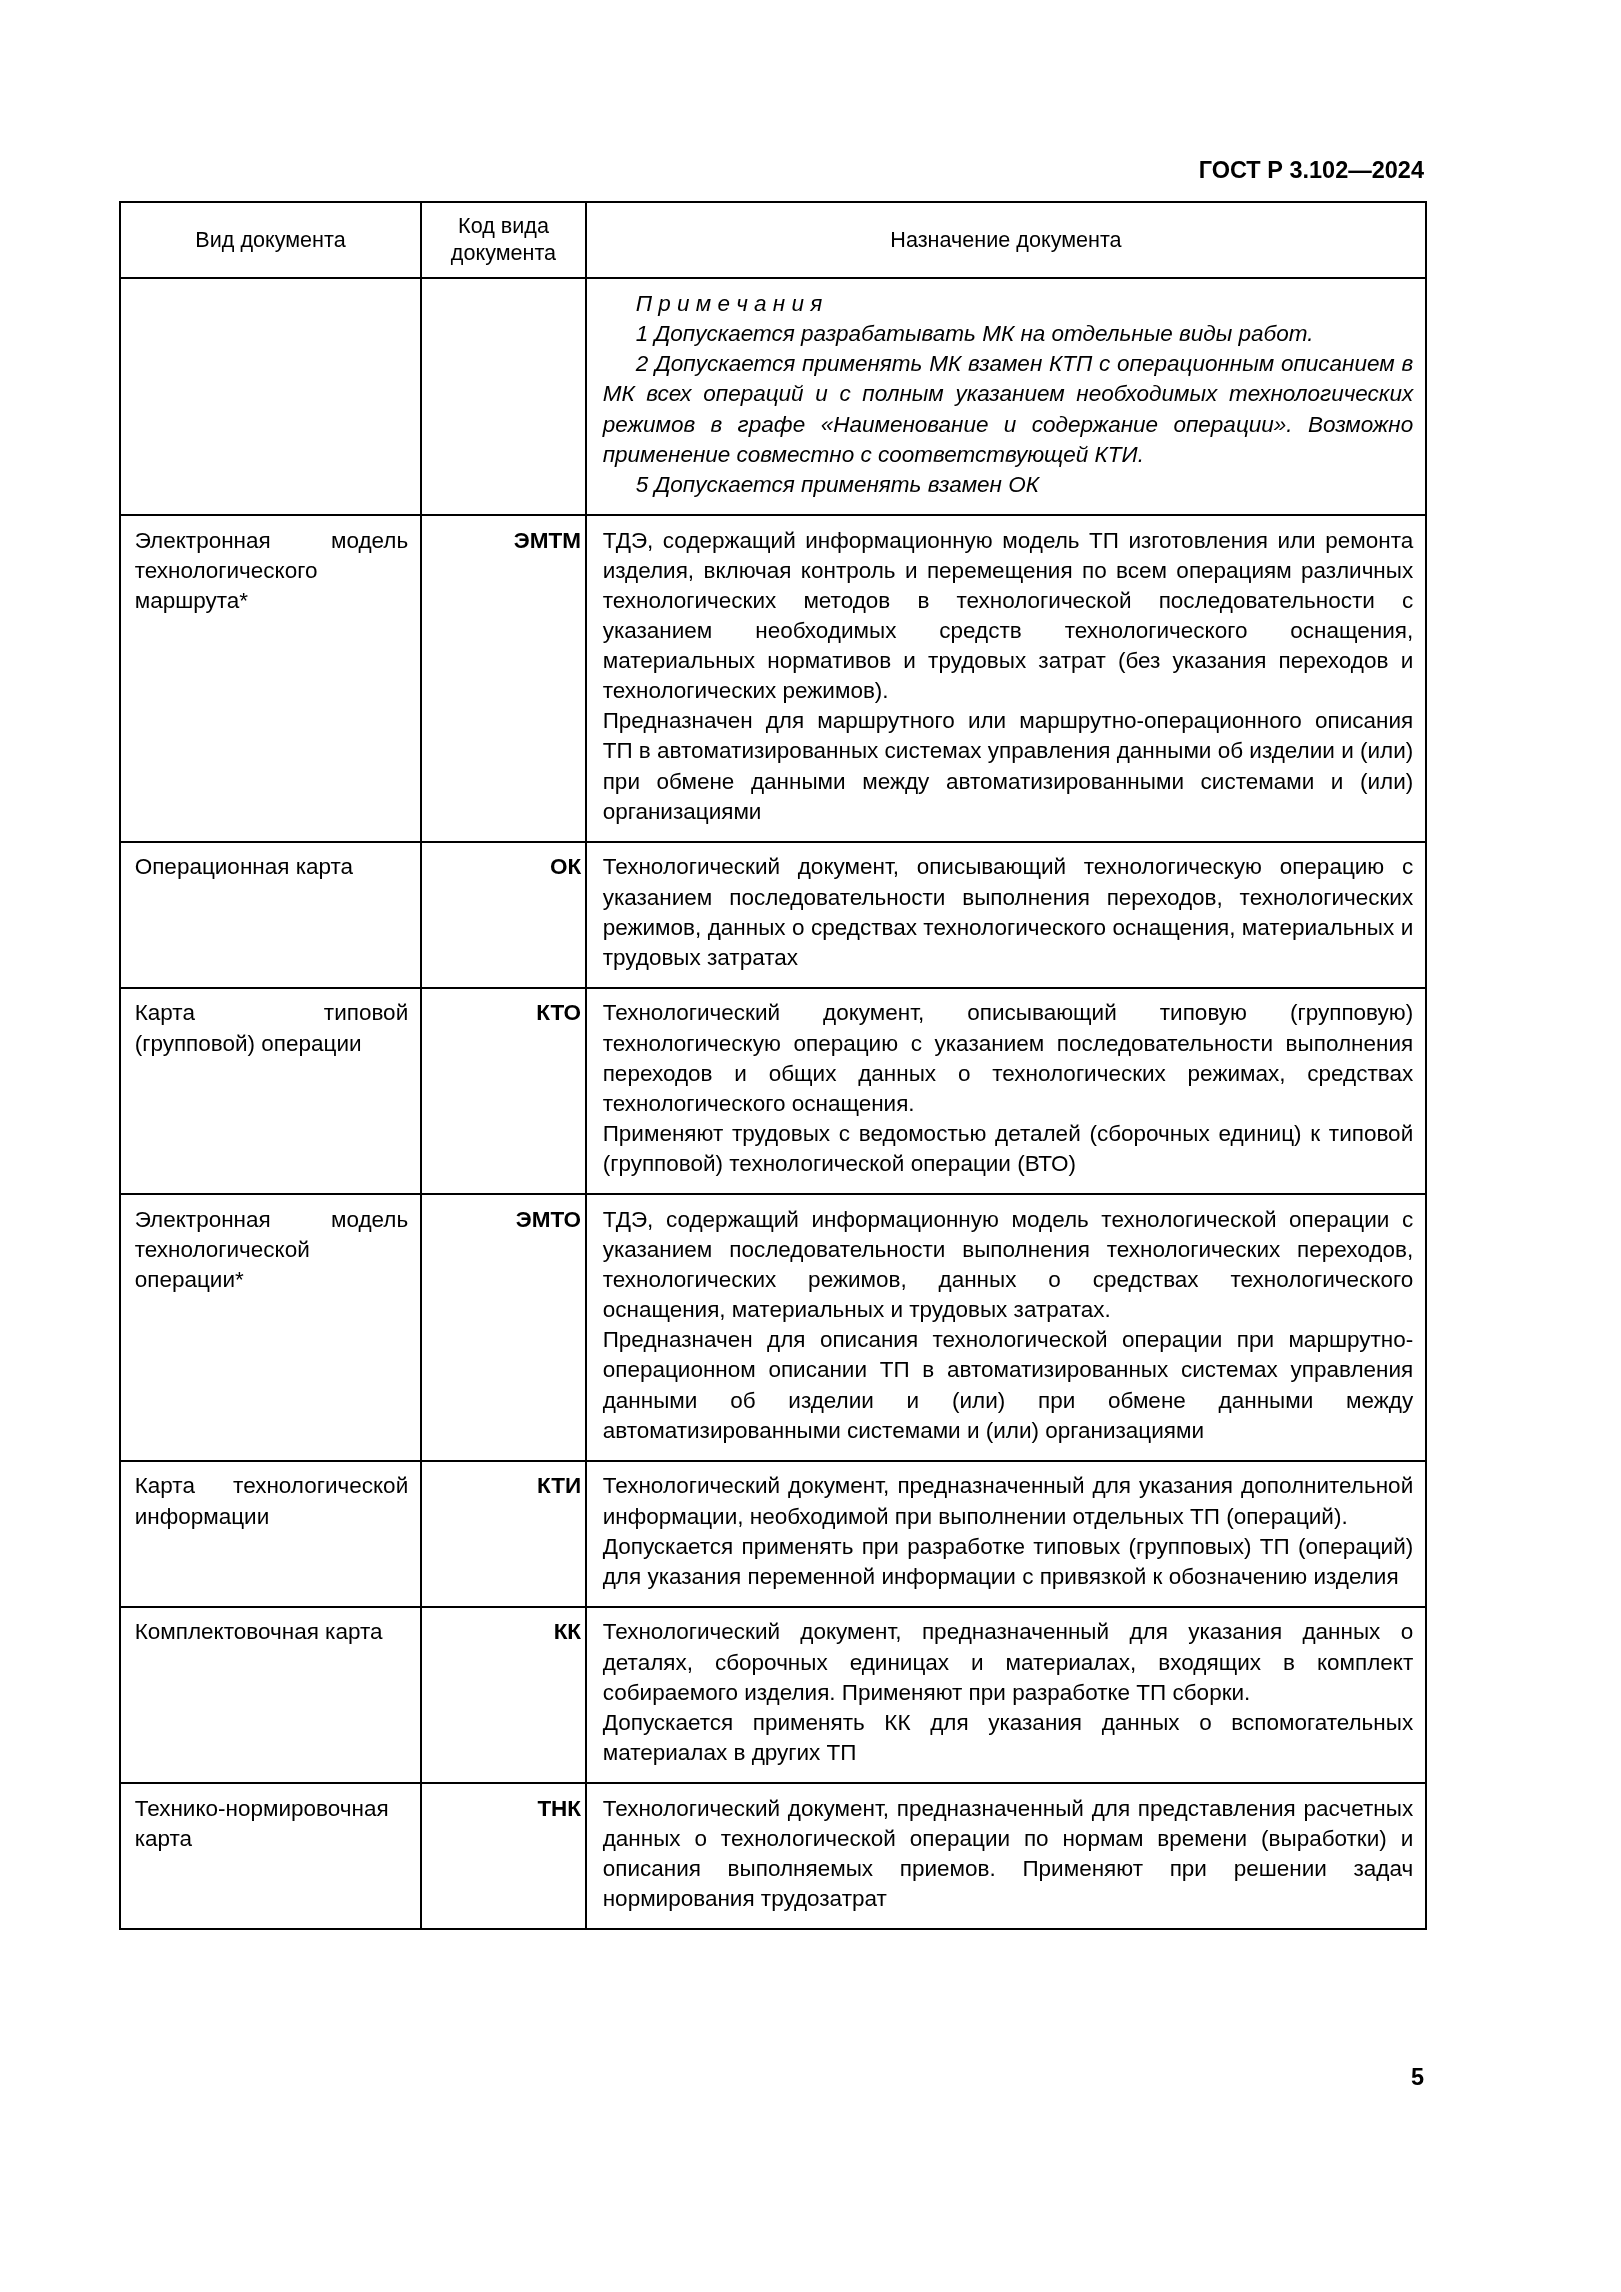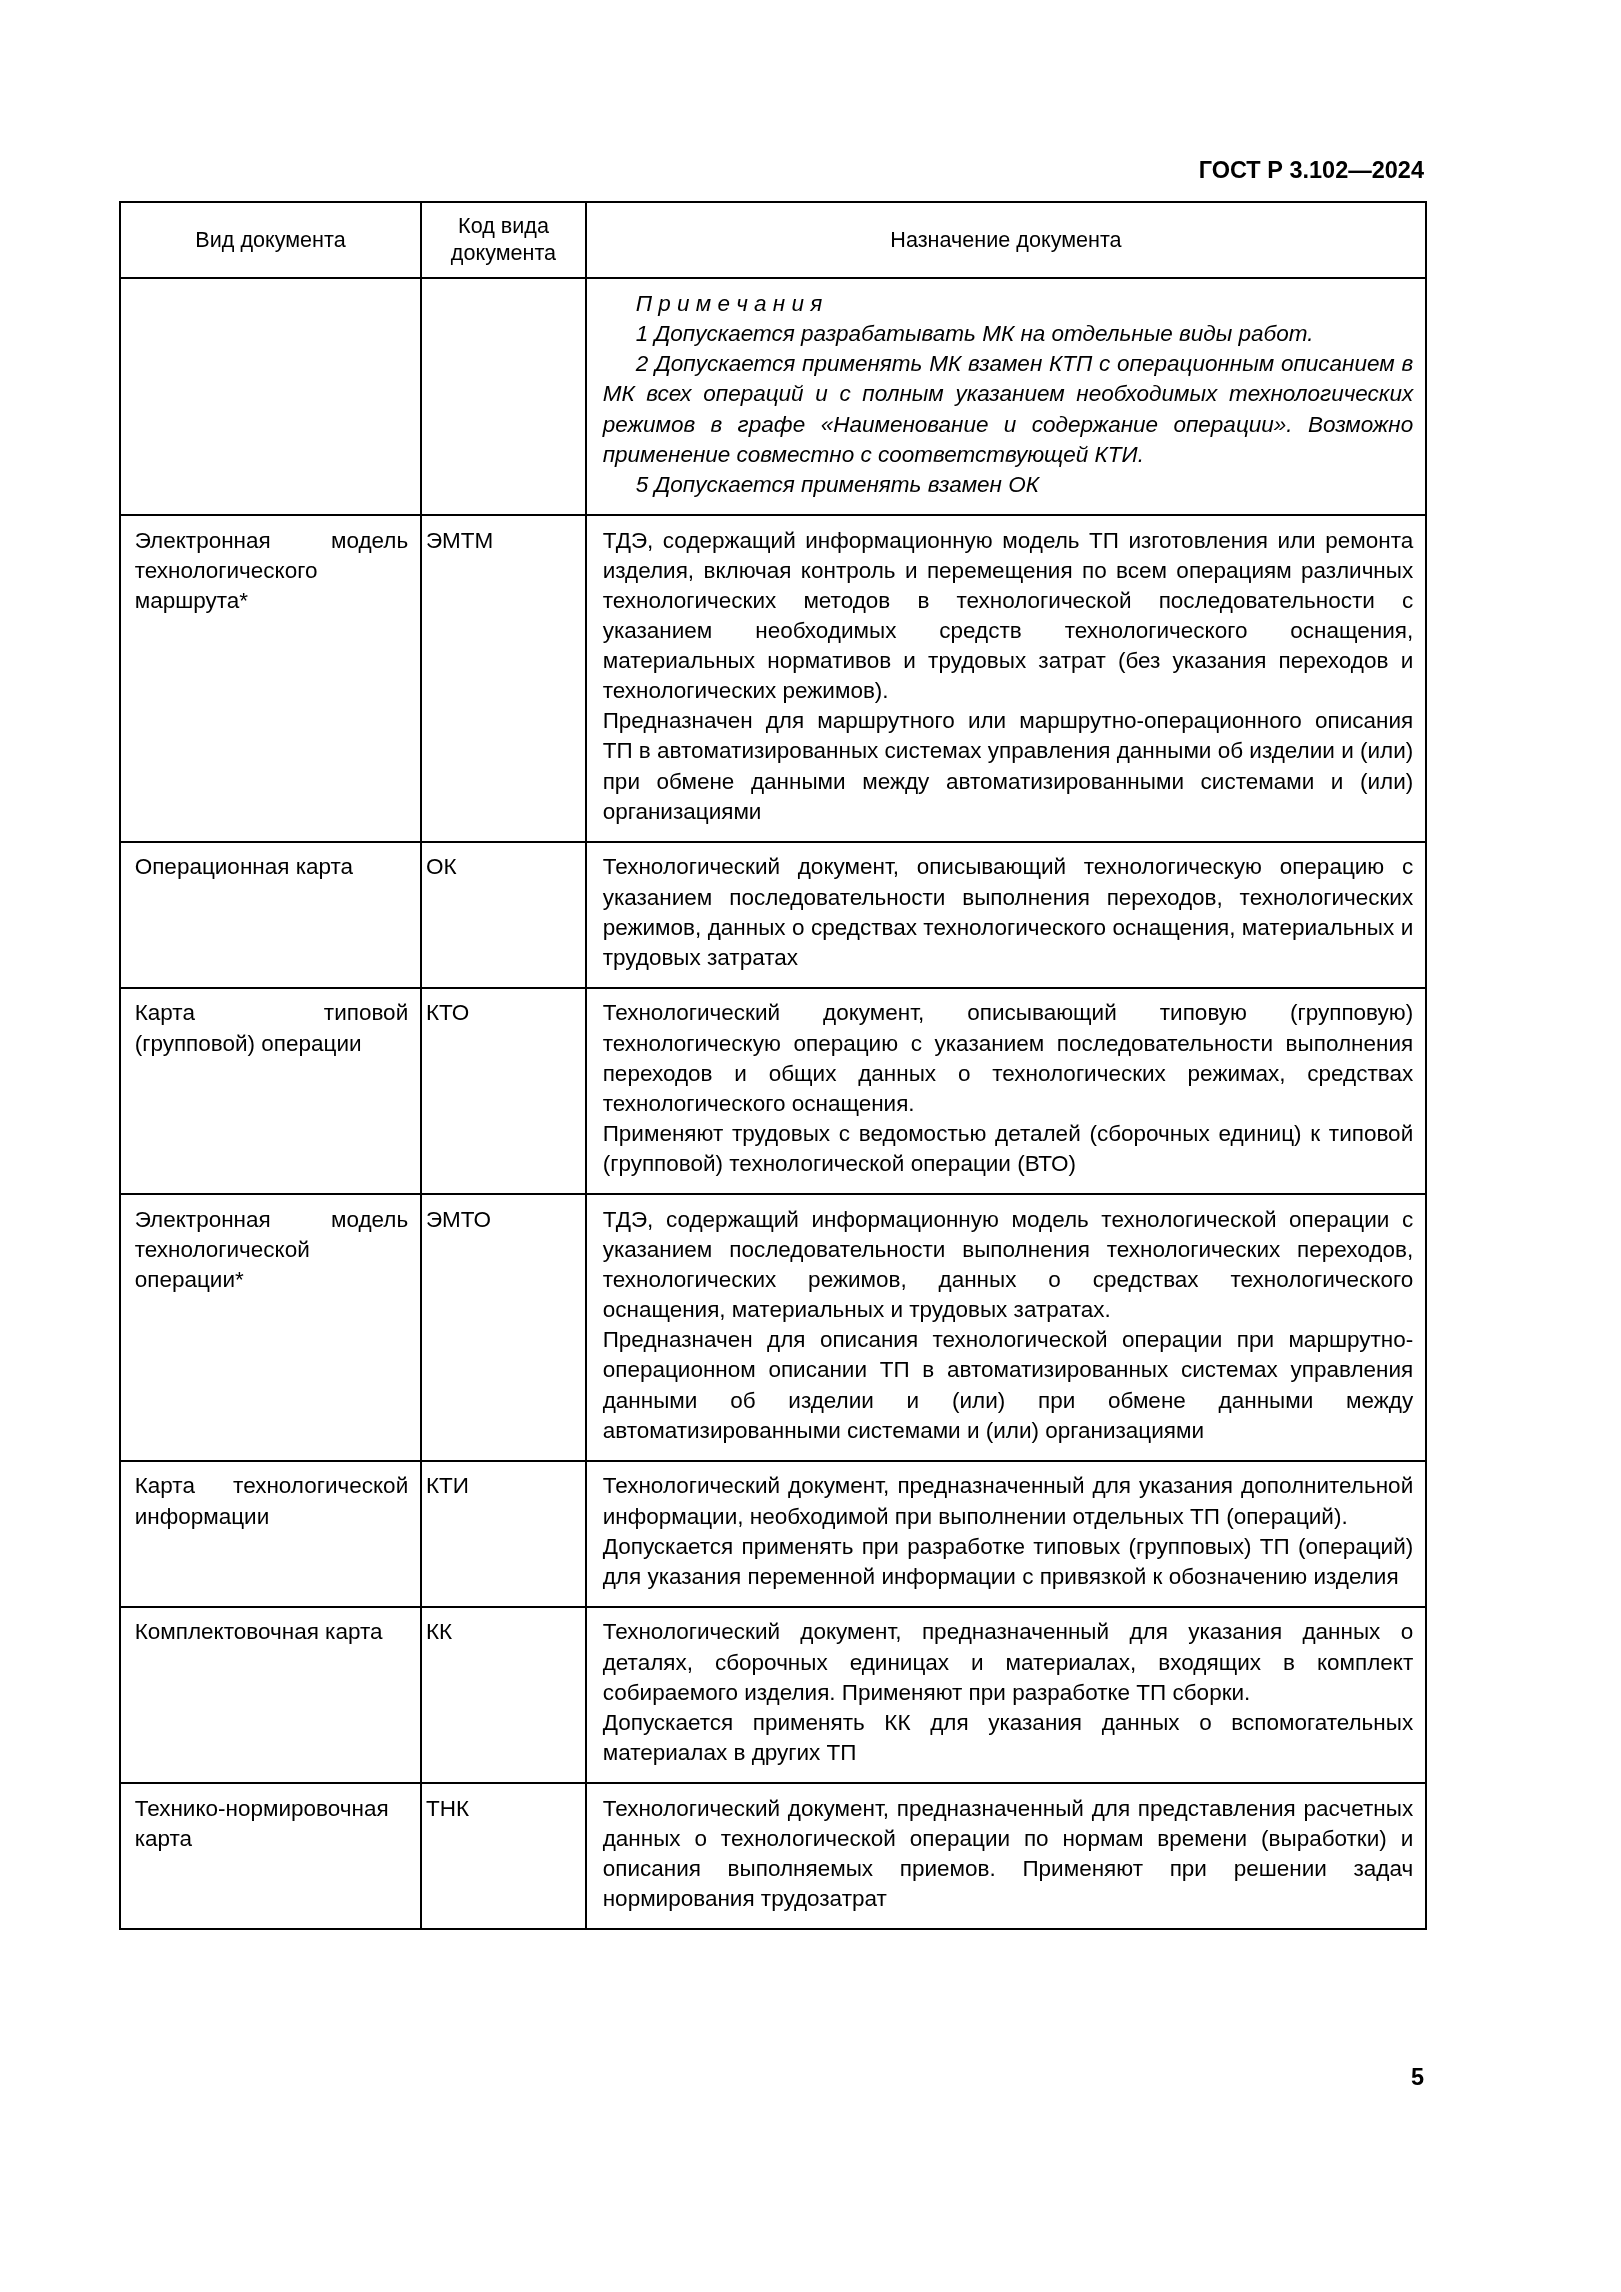--- a/index.html
+++ b/index.html
@@ -56,21 +56,22 @@
   .col-type {
     padding: 9.8px 11.8px 11.8px 13.7px;
     font-size: 22.5px;
     line-height: 1.34;
     text-align: justify;
   }
   .col-code {
     padding: 9.8px 3.9px;
     font-size: 22.5px;
     line-height: 1.34;
-    text-align: left;
+    text-align: right;
+    font-weight: bold;
   }
   .col-purpose {
     padding: 9.8px 11.8px 13.7px 15.7px;
     font-size: 22.5px;
     line-height: 1.34;
     text-align: justify;
   }
   .col-purpose p {
     margin: 0;
   }

